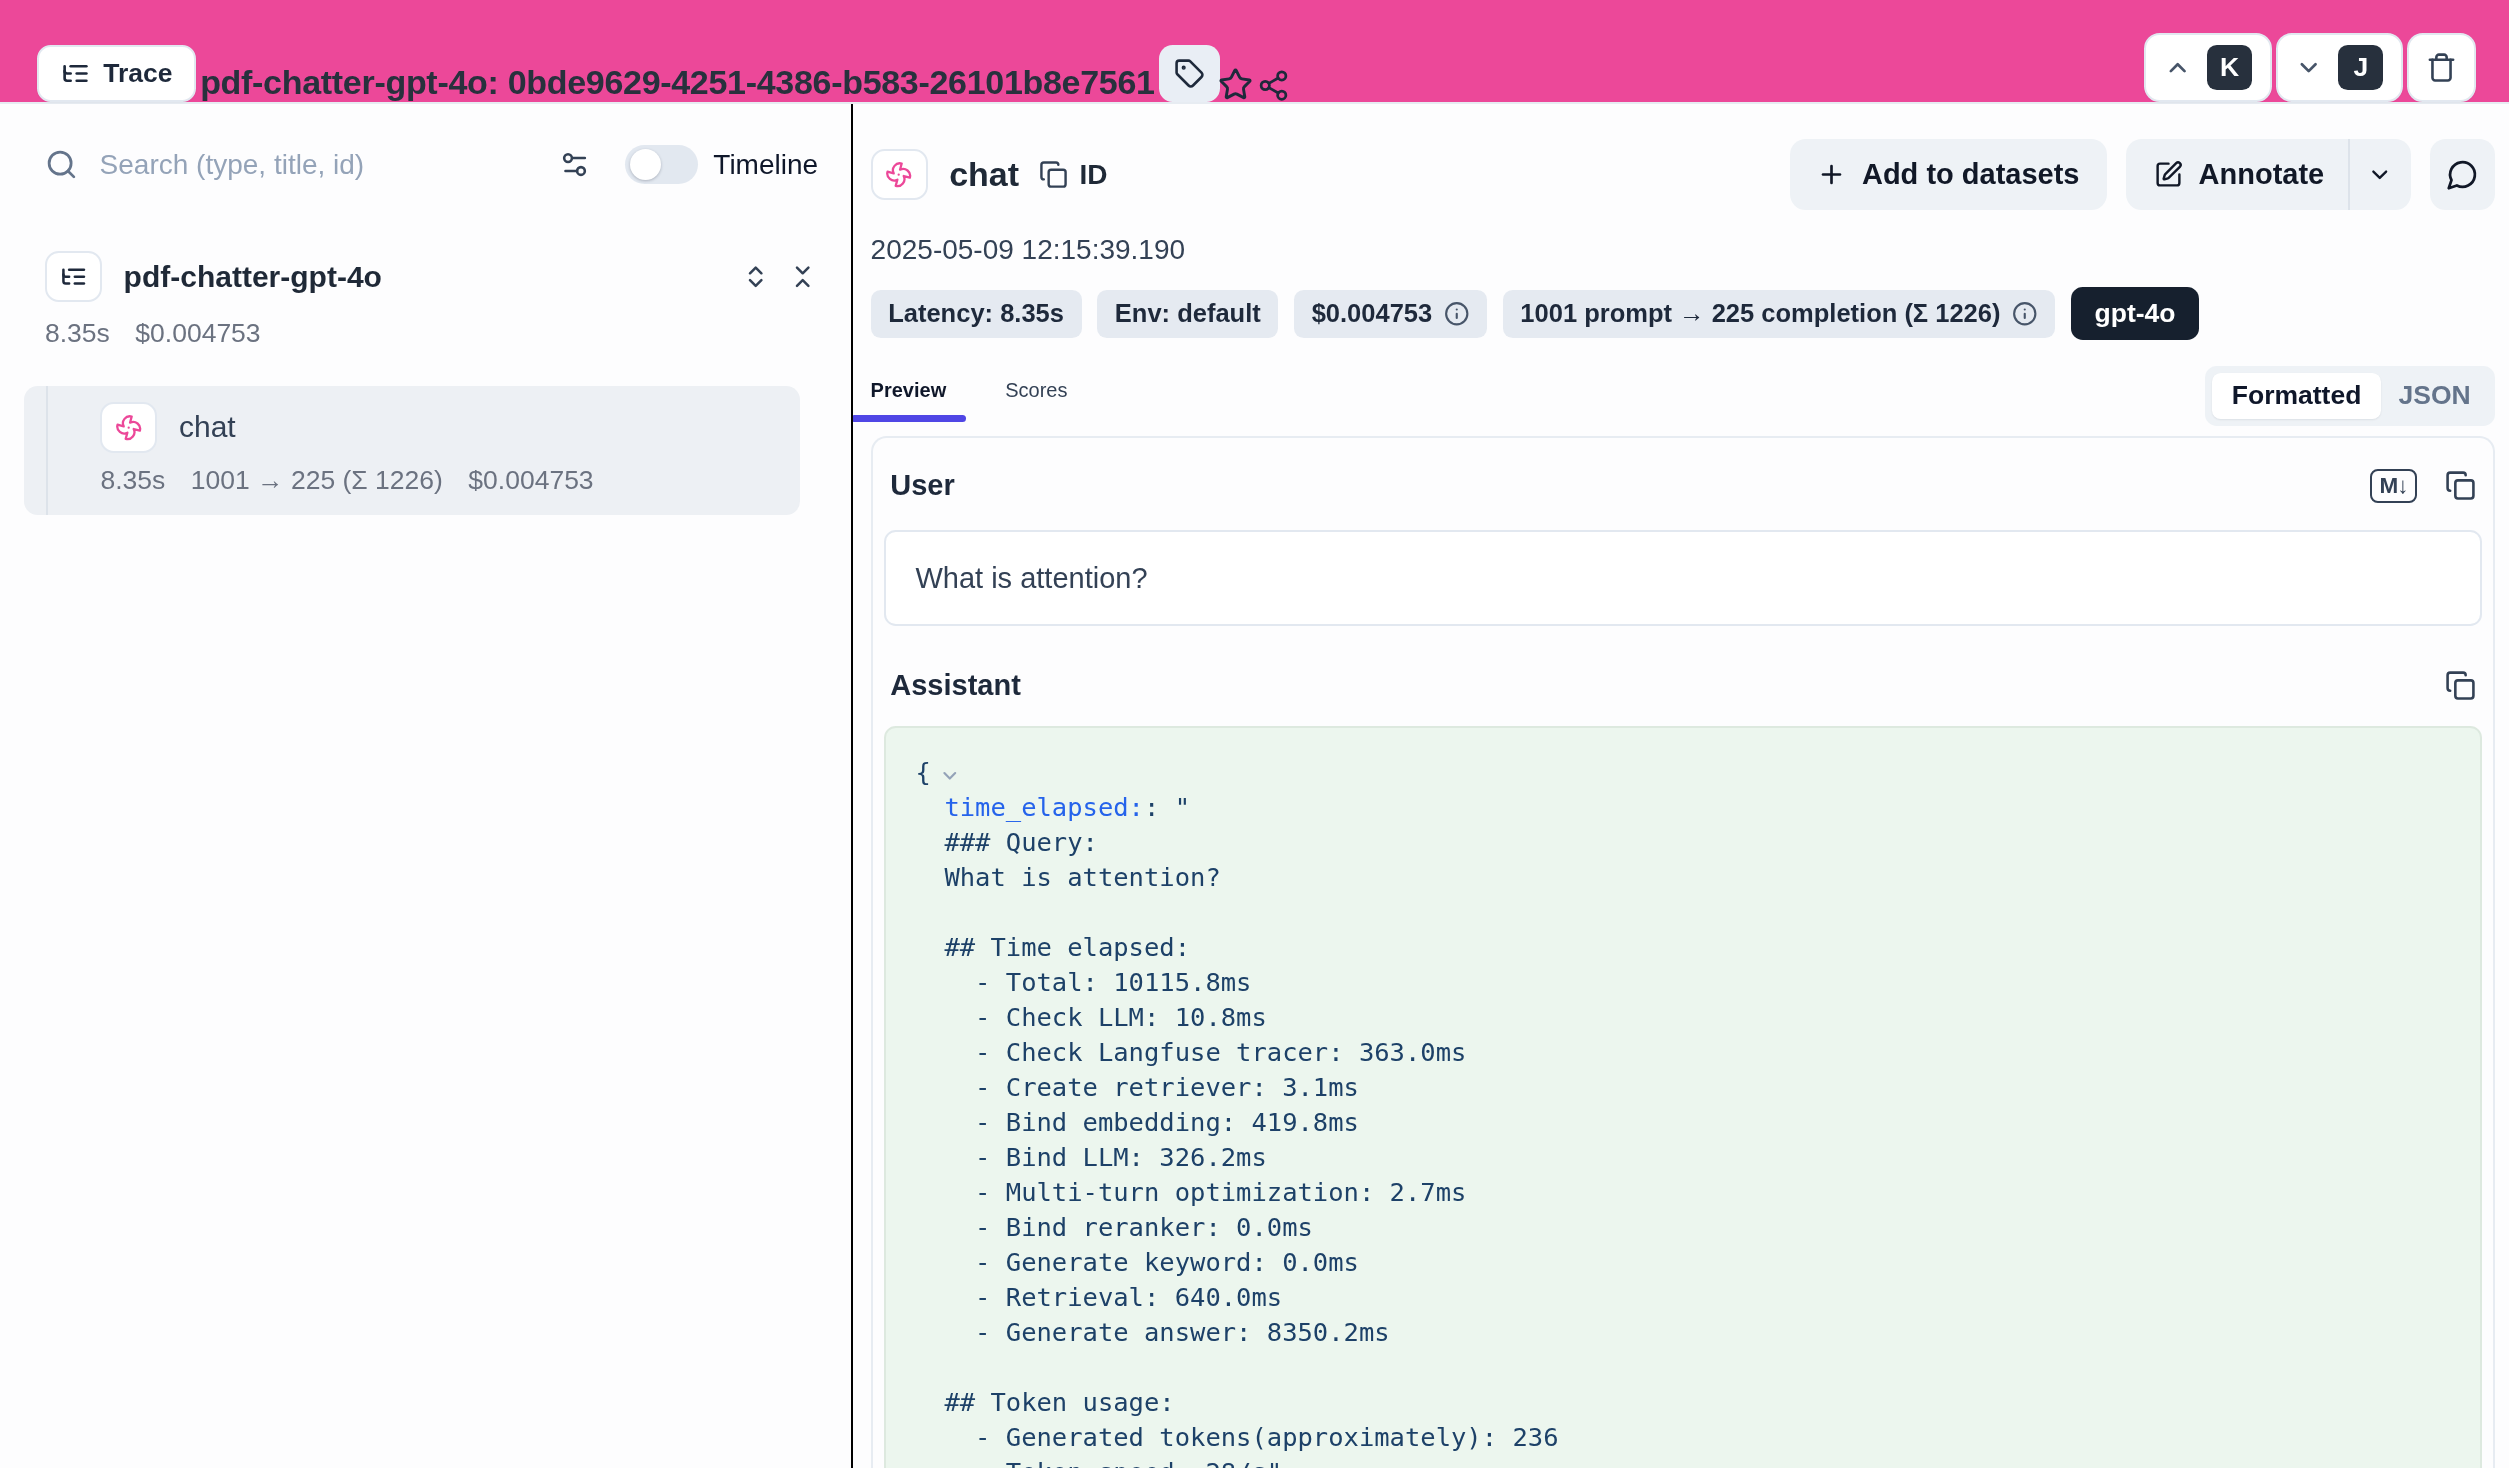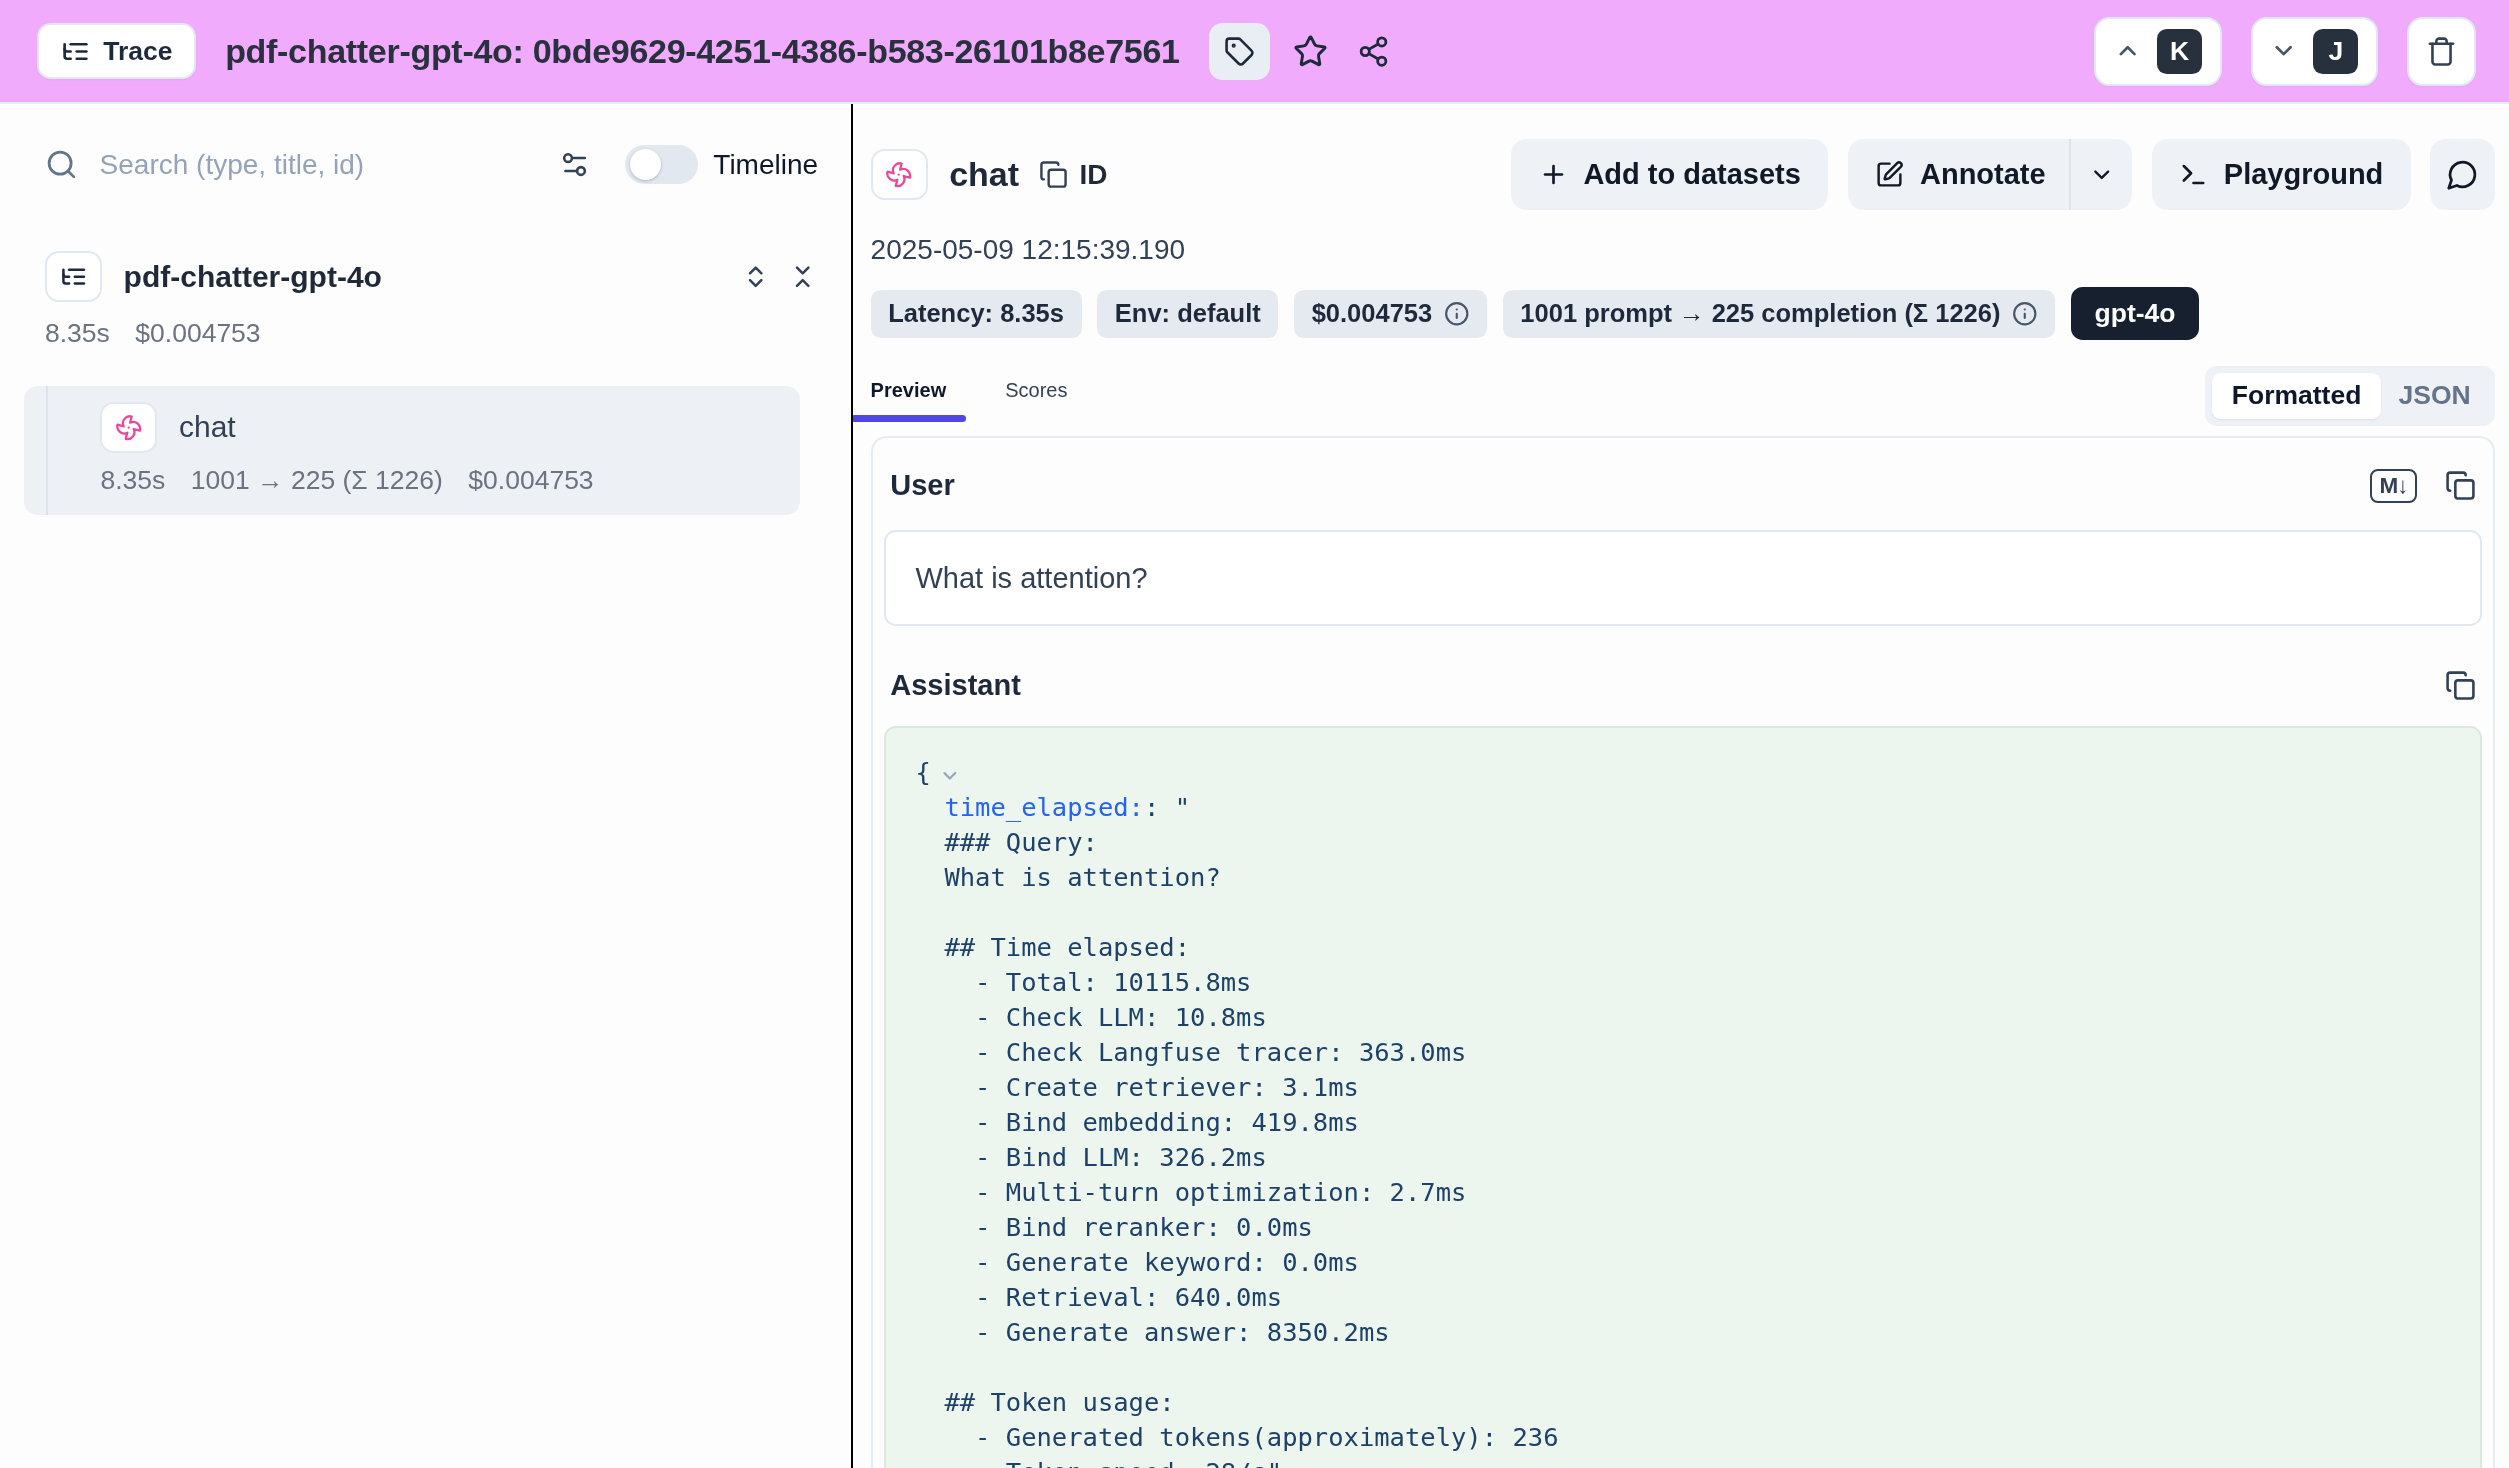--- a/index.html
+++ b/index.html
@@ -6,23 +6,23 @@
   html,body { width:2509px; height:1468px; overflow:hidden; }
   body {
     font-family:"Liberation Sans", sans-serif;
     background:#fdfdfe; color:#1f2937;
     -webkit-font-smoothing:antialiased;
   }
   svg { display:block; }
 
   
   .topbar {
-    height:104px; display:flex; align-items:center;
-    padding:0 33px 0 37px; gap:29px;
-    background:#f0abfc; border-bottom:2px solid #e7ecf2;
+    height:104px; display:flex; align-items:flex-end;
+    padding:0 33px 0 37px; gap:4px;
+    background:#ec4899; border-bottom:2px solid #e7ecf2;
   }
   .trace-chip {
     display:flex; align-items:center; gap:13.7px;
     background:#fff; border:2px solid #e2e8f0; border-radius:13.7px;
     padding:10.8px 21.6px; font-size:26.5px; font-weight:700; color:#1e293b;
     box-shadow:0 1px 2px rgba(15,23,42,.04);
   }
   .topbar-title {
     font-size:34px; font-weight:700; color:#28313d;
     letter-spacing:-0.3px; white-space:nowrap;
@@ -362,29 +362,20 @@
                 </svg>
             </span>
             <span>Annotate</span>
           </div>
           <div class="split-divider"></div>
           <div class="split-caret">
             <svg width="25.5" height="25.5" viewBox="0 0 24 24" fill="none" stroke="currentColor" stroke-width="2.2" stroke-linecap="round" stroke-linejoin="round">
                 <path d="m6 9 6 6 6-6"></path>
               </svg>
           </div>
-        </div>
-        <div class="action-btn">
-          <span>
-            <svg width="29" height="29" viewBox="0 0 24 24" fill="none" stroke="currentColor" stroke-width="2.2" stroke-linecap="round" stroke-linejoin="round">
-                <path d="m4 17 6-6-6-6"></path>
-                <path d="M12 19h8"></path>
-              </svg>
-          </span>
-          <span>Playground</span>
         </div>
         <div class="bubble-btn">
           <svg width="33" height="33" viewBox="0 0 24 24" fill="none" stroke="currentColor" stroke-width="2" stroke-linecap="round" stroke-linejoin="round">
               <path d="M7.9 20A9 9 0 1 0 4 16.1L2 22Z"></path>
             </svg>
         </div>
       </div>
     </div>
 
     <div class="timestamp">2025-05-09 12:15:39.190</div>

